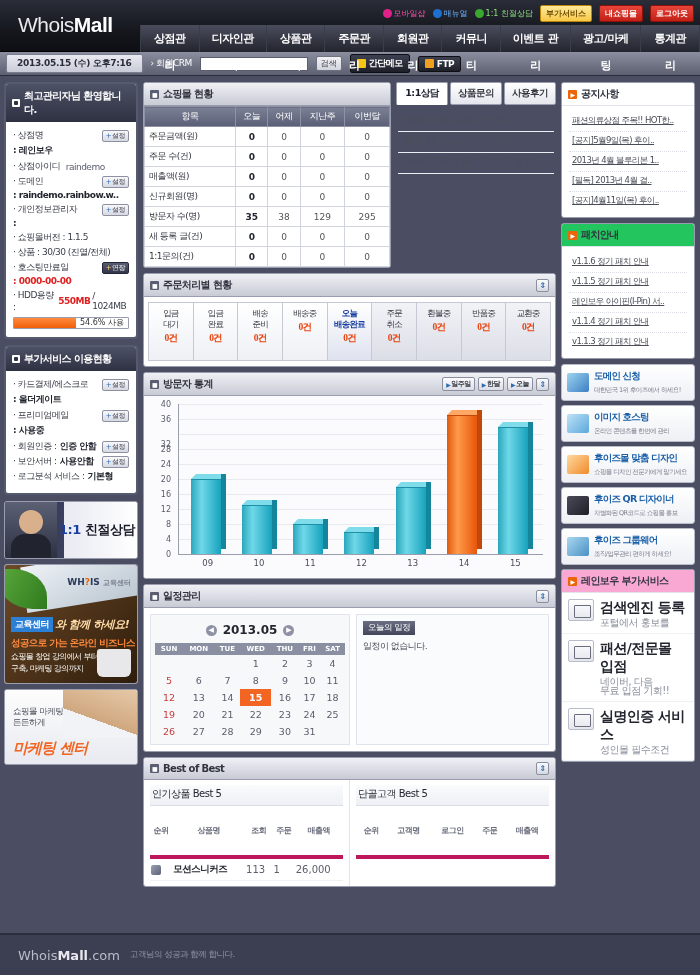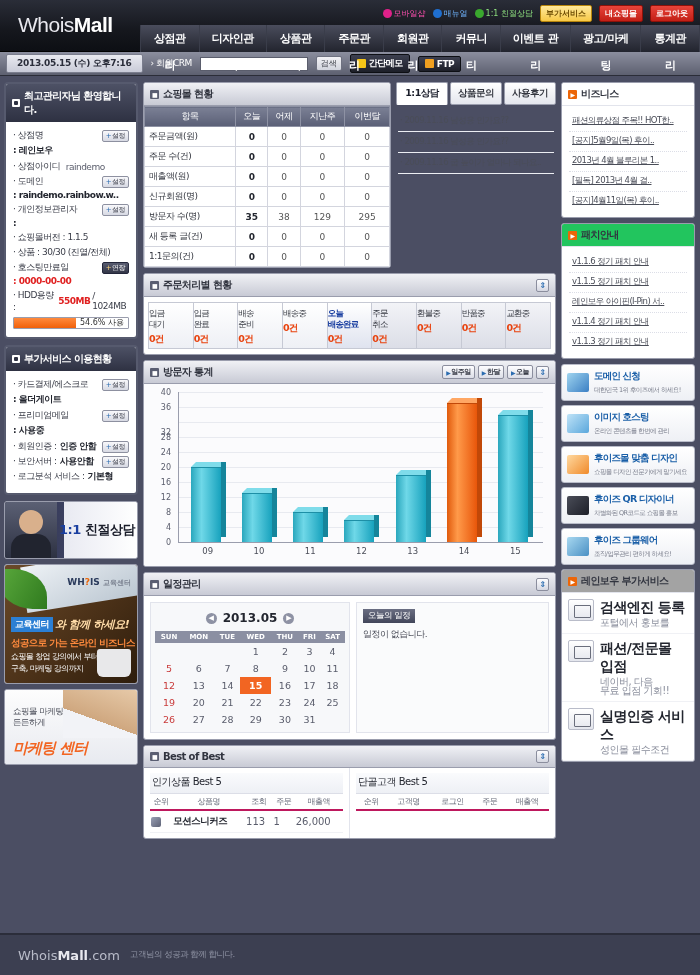--- a/index.html
+++ b/index.html
@@ -288,24 +288,24 @@
   .qna-list { padding: 2px 2px; }
   .qna-item {
     font-size: 8.5px; color: #4a4d58; padding: 4px 2px;
     border-bottom: 1px solid #eceef3; letter-spacing: -0.5px;
     white-space: nowrap; overflow: hidden; text-overflow: ellipsis;
   }
 
   
   .order-row { display: flex; padding: 5px 4px; gap: 0px; }
   .ord-cell {
-    flex: 1; padding: 5px 0 4px 0;
+    flex: 1; text-align: center; padding: 5px 0 16px 0;
     border: 1px solid #c6c9d4; border-left: none;
     background: linear-gradient(to bottom,#ffffff,#eef0f5);
-    font-size: 8.5px; color: #33363f; letter-spacing: -0.8px; line-height: 11px;
+    font-size: 8.5px; color: #33363f; letter-spacing: -0.8px; line-height: 11px; font-family: Liberation Serif, serif;
   }
   .ord-cell:first-child { border-left: 1px solid #c6c9d4; }
   .ord-cell.hl {
     background: linear-gradient(to bottom,#ffffff,#dfe3ef);
     color: #1a3fa0; font-weight: bold;
   }
   .ord-cell.gry { background: linear-gradient(to bottom,#f2f3f7,#dcdee7); }
   .ord-cnt { color: #e8430f; font-weight: bold; font-size: 9.5px; margin-top: 3px; }
 
   
@@ -387,22 +387,22 @@
   .best-split { display: flex; }
   .best-col { flex: 1; padding: 5px 6px; }
   .best-col + .best-col { border-left: 1px solid #e2e4ec; }
   .best-title {
     font-size: 10px; color: #23262f; padding: 2px 0 4px 2px;
     background: linear-gradient(to bottom,#fafbfd,#eef0f5);
     border-bottom: 1px solid #dcdee7; letter-spacing: -0.5px;
   }
   .best-table { width: 100%; border-collapse: collapse; font-size: 8px; }
   .best-table th {
-    color: #6a6e7c; font-weight: normal; padding: 2px 1px;
-    border-bottom: 2px solid #be185d; letter-spacing: -0.5px;
+    color: #6a6e7c; font-weight: bold; padding: 19px 1px;
+    border-bottom: 4px solid #be185d; letter-spacing: -0.5px;
   }
   .best-table td {
     padding: 4px 1px; color: #5a5d6c; border-bottom: 1px solid #f0f1f5;
     font-size: 10px;
   }
   .best-table td.pname { color: #23262f; font-weight: bold; font-size: 9.5px; letter-spacing: -0.5px; }
   .rank-ico {
     display: inline-block; width: 10px; height: 10px;
     background: linear-gradient(135deg,#9aa0b5,#5d6275); border-radius: 2px;
     vertical-align: middle;
@@ -1061,21 +1061,21 @@
           </div>
         </div>
       </div>
     </div>
 
     <div class="col-right">
 
       <div class="panel">
         <div class="ph-grey" style="background:#fff;border-bottom:1px solid #e2e4ec">
           <span class="sq-d" style="background:#ec6608">▶</span>
-          <span>비즈니스</span>
+          <span>공지사항</span>
         </div>
         <div class="notice-body" id="notice-list">
             <div class="notice-item">패션의류상점 주목!! HOT한..</div>
             <div class="notice-item">[공지]5월9일(목) 후이..</div>
             <div class="notice-item">2013년 4월 블루리본 1..</div>
             <div class="notice-item">[필독] 2013년 4월 결..</div>
             <div class="notice-item">[공지]4월11일(목) 후이..</div>
           </div>
       </div>
 
@@ -1110,21 +1110,21 @@
             <span class="svc-ico i4"></span>
             <span class="svc-txt"><span class="svc-t">후이즈 QR 디자이너</span><span class="svc-d">차별화된 QR코드로 쇼핑몰 홍보</span></span>
           </div>
           <div class="svc-banner">
             <span class="svc-ico i5"></span>
             <span class="svc-txt"><span class="svc-t">후이즈 그룹웨어</span><span class="svc-d">조직/업무관리 편하게 하세요!</span></span>
           </div>
         </div>
 
       <div class="panel">
-        <div class="ph-grey" style="background:#a3a3a3;border-bottom:1px solid #e2e4ec">
+        <div class="ph-grey" style="background:#f9a8d4;border-bottom:1px solid #e2e4ec">
           <span class="sq-d" style="background:#ec6608">▶</span>
           <span>레인보우 부가서비스</span>
         </div>
         <div id="rb-list">
             <div class="rb-item">
               <span class="rb-ico"></span>
               <span><span class="rb-t">검색엔진 등록</span><div class="rb-d">포털에서 홍보를</div></span>
             </div>
             <div class="rb-item">
               <span class="rb-ico"></span>

